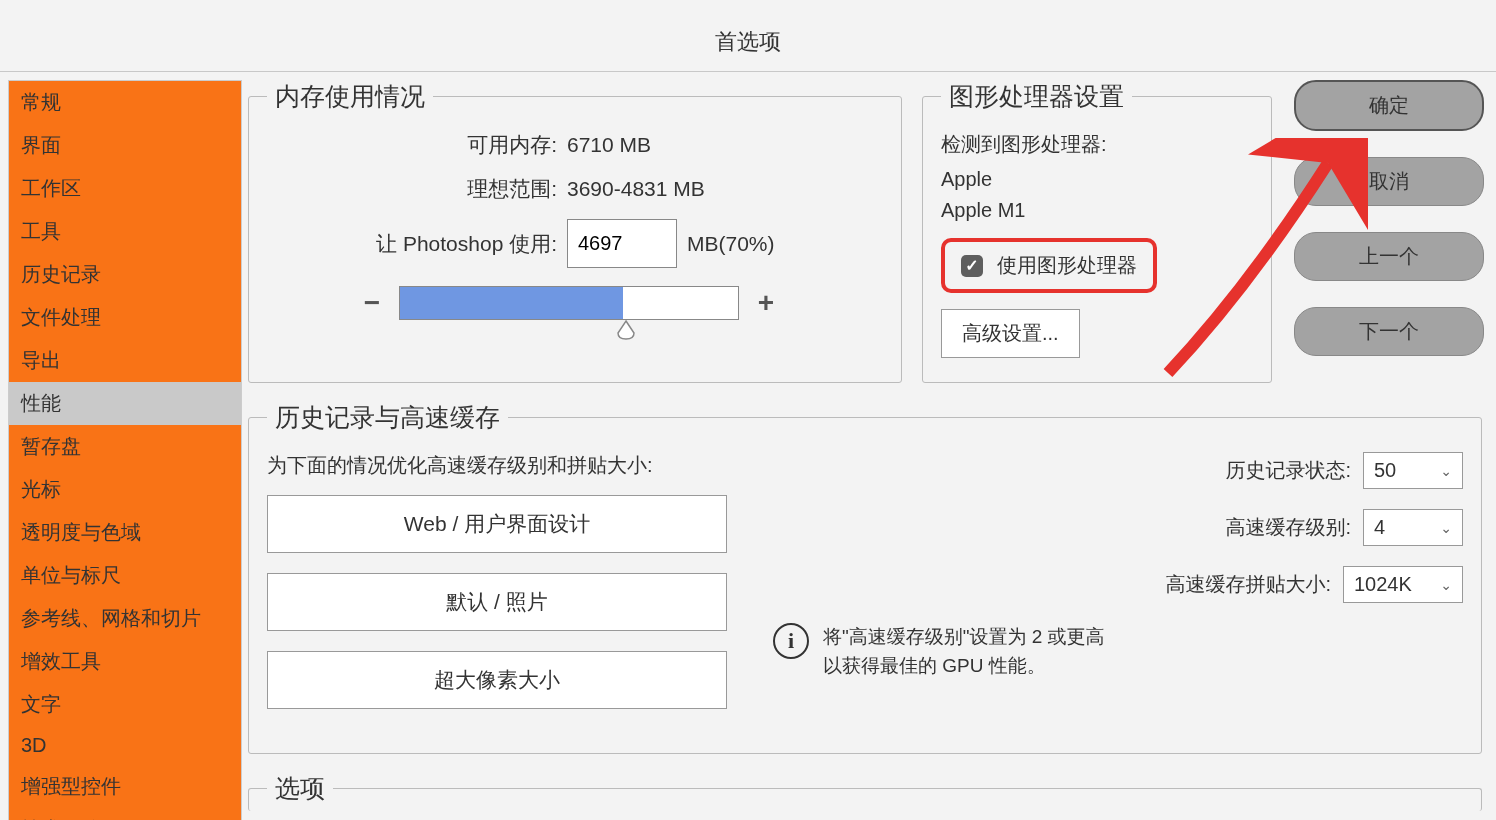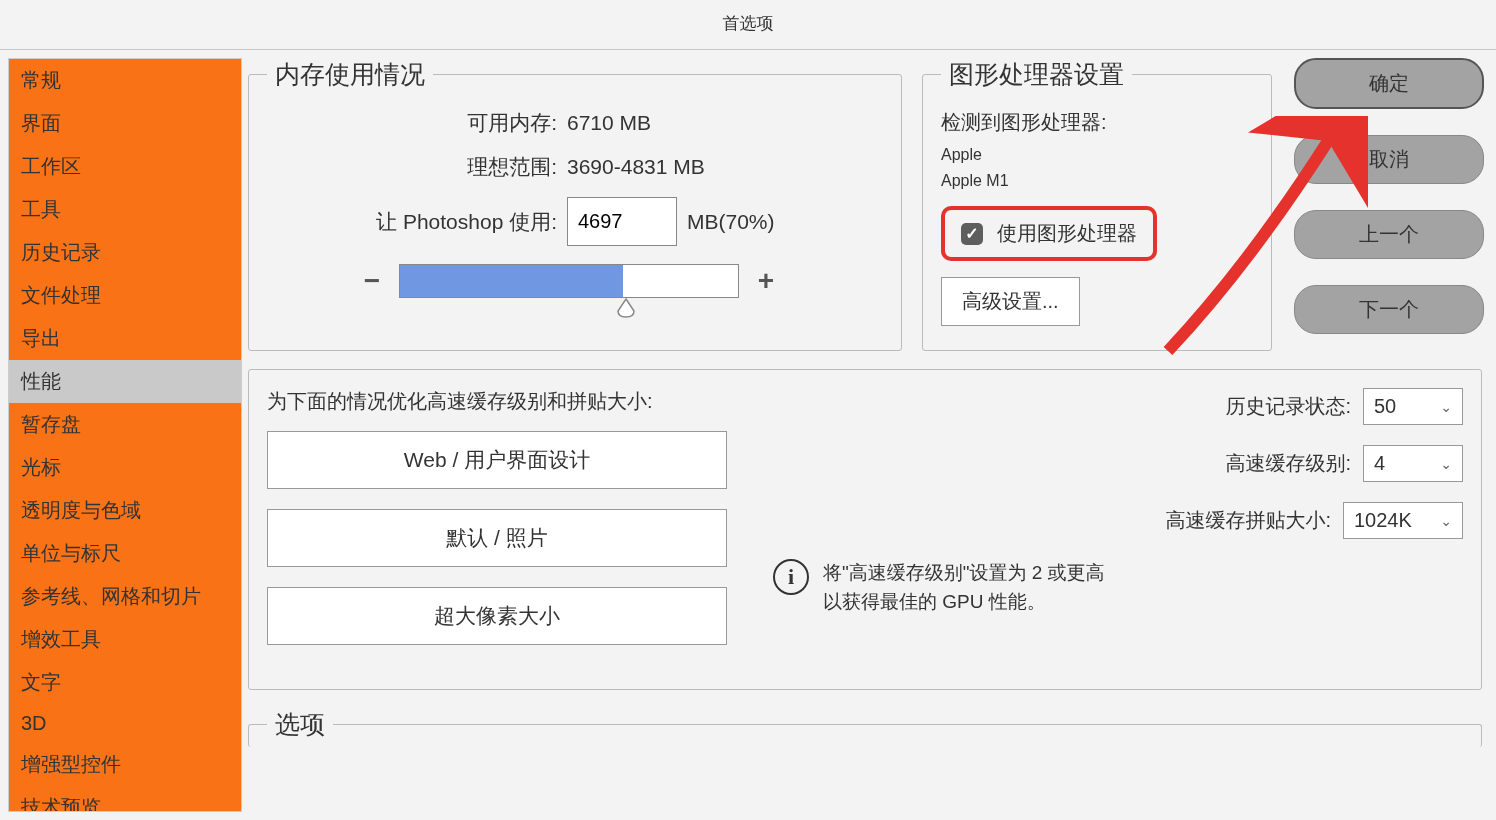--- a/index.html
+++ b/index.html
@@ -7,22 +7,22 @@
       font-family: -apple-system, "Helvetica Neue", Arial, sans-serif;
       background: #f3f3f3;
       color: #333;
       font-size: 20px;
       width: 1496px;
       height: 820px;
       overflow: hidden;
     }
     .title-bar {
       text-align: center;
-      padding: 12px 0 14px;
-      font-size: 17px;
+      padding: 27px 0 14px;
+      font-size: 22px;
       font-weight: 500;
       border-bottom: 1px solid #c8c8c8;
     }
     .content {
       display: flex;
       height: calc(820px - 50px);
       padding: 8px;
     }
     .sidebar {
       width: 234px;
@@ -132,21 +132,21 @@
       transform: translateY(0);
     }
     .top-row {
       display: flex;
       gap: 20px;
       margin-right: 210px;
     }
     .top-row > fieldset { flex: 1; }
     .gpu-fs { flex: 0 0 350px !important; }
     .gpu-label { font-size: 20px; margin-bottom: 10px; }
-    .gpu-vendor { font-size: 16px; margin-top: 8px; }
+    .gpu-vendor { font-size: 20px; margin-top: 8px; }
     .highlight-box {
       border: 4px solid #e6322d;
       border-radius: 10px;
       padding: 10px 16px;
       display: inline-flex;
       align-items: center;
       margin-top: 16px;
       background: #f3f3f3;
     }
     .checkbox {
@@ -330,20 +330,21 @@
           <span class="checkbox">✓</span>
           <span>使用图形处理器</span>
         </div>
         <br>
         <div class="adv-btn">高级设置...</div>
       </fieldset>
 
     </div>
 
     <fieldset style="margin-right:0;">
+      <legend>历史记录与高速缓存</legend>
       <div class="cache-row">
         <div class="cache-left">
           <div class="cache-desc">为下面的情况优化高速缓存级别和拼贴大小:</div>
           <div class="preset-btn">Web / 用户界面设计</div>
           <div class="preset-btn">默认 / 照片</div>
           <div class="preset-btn">超大像素大小</div>
         </div>
         <div class="cache-right">
           <div class="setting-row">
             <span class="setting-label">历史记录状态:</span>

